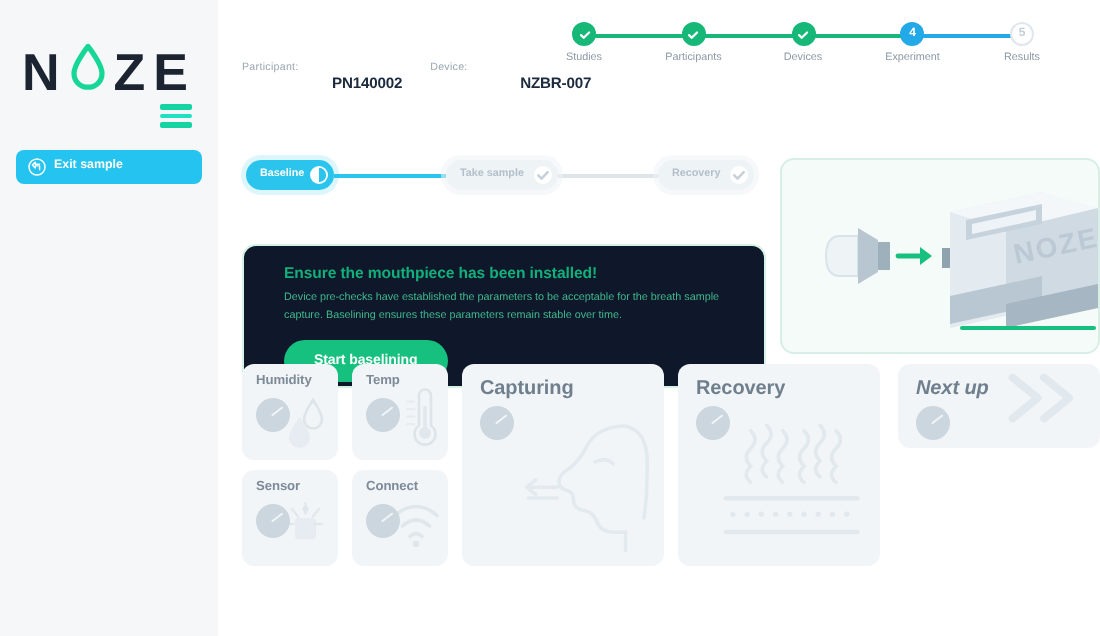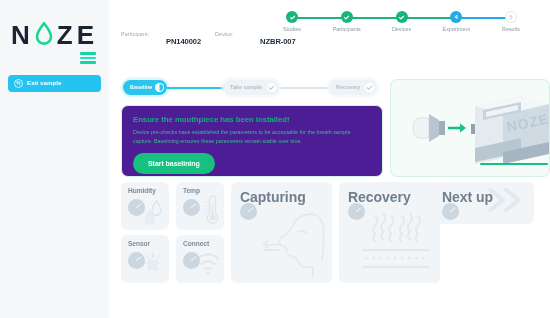--- a/index.html
+++ b/index.html
@@ -134,26 +134,26 @@
   }
   .chip .chip-badge {
     width: 9px; height: 9px; border-radius: 50%;
     background: #ffffff; display: flex; align-items: center; justify-content: center;
     flex: 0 0 9px;
   }
   .chip.off .chip-badge { background: #ffffff; }
 
   
   .instruction {
-    position: absolute; left: 12px; top: 105px;
+    position: absolute; left: 12px; top: 122px;
     width: 262px; height: 72px;
-    background: #4c1d95;
+    background: #0f172a;
     border: 1px solid #d4f2e4;
     border-radius: 7px;
-    padding: 9px 11px;
+    padding: 9px 20px;
   }
   .instruction h2 {
     font-size: 7.8px; font-weight: 700; color: #11b07a;
     letter-spacing: -.05px; line-height: 1.2;
   }
   .instruction p {
     margin-top: 4px;
     font-size: 5.4px; color: #3fb98c; line-height: 1.65;
     max-width: 238px;
   }
@@ -185,21 +185,21 @@
     position: absolute;
     background: #f2f5f7;
     border-radius: 6px;
     overflow: hidden;
   }
   .tile-title {
     position: absolute; left: 7px; top: 6px;
     font-size: 6.6px; font-weight: 600; color: #7d8b99;
     letter-spacing: -.05px; line-height: 1; z-index: 3;
   }
-  .tile.big .tile-title { font-size: 14px; color: #6f7f8e; left: 9px; top: 8px; }
+  .tile.big .tile-title { font-size: 10px; color: #6f7f8e; left: 9px; top: 8px; }
   .gauge {
     position: absolute; z-index: 3;
     width: 17px; height: 17px; border-radius: 50%;
     background: #ccd6de;
   }
   .gauge.sm { left: 7px; top: 17px; }
   .tile.big .gauge { left: 9px; top: 21px; }
   .gauge .needle {
     position: absolute; left: 50%; top: 50%;
     width: 7px; height: 1.4px; background: #f2f5f7;
@@ -439,21 +439,21 @@
                 <circle cx="62" cy="53" r="1.5"></circle>
                 <circle cx="70" cy="53" r="1.5"></circle>
                 <circle cx="78" cy="53" r="1.5"></circle>
               </g>
             </svg></div>
           <div class="tile-title">Recovery</div>
           <div class="gauge">
             <span class="needle"></span>
           </div>
         </div>
-        <div class="tile big" style="left: 312px; top: 0px; width: 101px; height: 42px;">
+        <div class="tile big" style="left: 328px; top: 0px; width: 101px; height: 42px; font-style: italic;">
           <div class="tile-art" style="right: 6px; bottom: 5px;"><svg width="44" height="30" viewBox="0 0 56 38">
               <path d="M8 6 L24 19 L8 32" fill="none" stroke="#e1e8ee" stroke-width="5" stroke-linecap="round" stroke-linejoin="round"></path>
               <path d="M28 6 L44 19 L28 32" fill="none" stroke="#e1e8ee" stroke-width="5" stroke-linecap="round" stroke-linejoin="round"></path>
             </svg></div>
           <div class="tile-title">Next up</div>
           <div class="gauge">
             <span class="needle"></span>
           </div>
         </div>
       </section>

